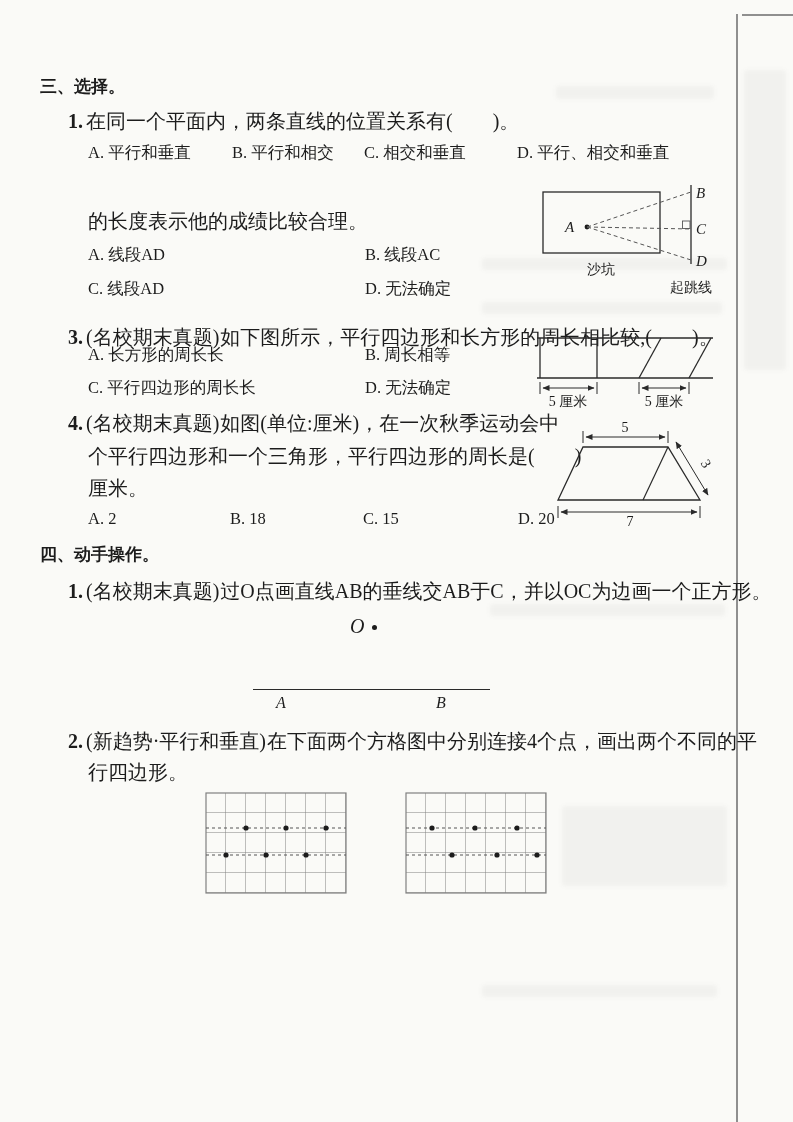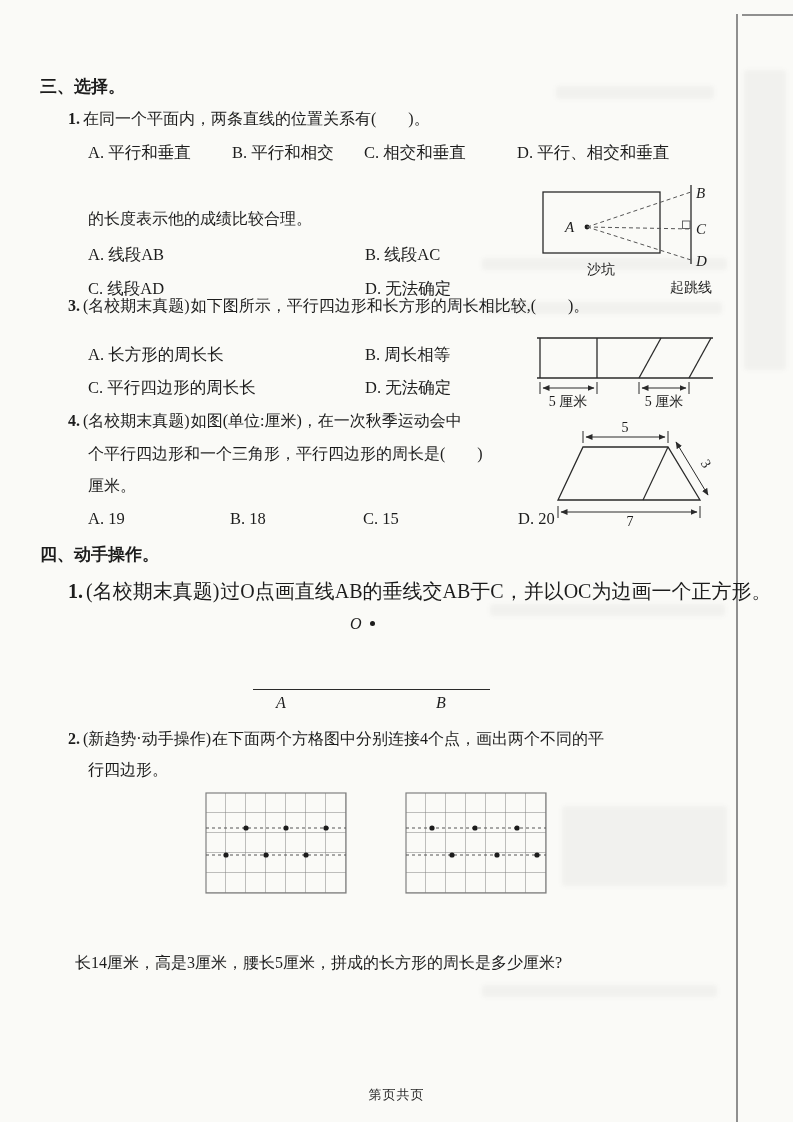--- a/index.html
+++ b/index.html
@@ -1,18 +1,18 @@
 <!DOCTYPE html>
 <html><head>
 <meta charset="utf-8">
 <style>
   html,body{margin:0;padding:0;}
   body{background:#d9d9d9;font-family:"Liberation Serif","DejaVu Serif",serif;}
   .page{position:relative;width:793px;height:1122px;margin:0 auto;background:#fafaf7;color:#1c1c1c;overflow:hidden;}
-  .line{position:absolute;font-size:16px;line-height:1.25;white-space:nowrap;color:#1c1c1c;}
+  .line{position:absolute;font-size:20px;line-height:1.25;white-space:nowrap;color:#1c1c1c;}
   .tight{font-size:20px;}
   .title{font-weight:bold;font-size:17px;}
   .qnum{font-weight:bold;margin-right:3px;}
   .tag{margin-right:1px;}
   .optrow{position:absolute;left:0;top:0;width:648px;height:24px;}
   .opt{position:absolute;top:0;font-size:16.5px;white-space:nowrap;}
   .diagram{position:absolute;}
   .ghost{position:absolute;background:rgba(70,70,70,0.05);filter:blur(2px);border-radius:3px;pointer-events:none;}
   .vline,.hline{position:absolute;background:#8f8f8f;}
   .pdot{display:inline-block;width:5px;height:5px;background:#1c1c1c;border-radius:50%;margin-left:8px;vertical-align:3px;}
@@ -57,21 +57,21 @@
   </div>
   <div class="optrow" style="top:142px">
     <span class="opt" style="left:88px">A. 平行和垂直</span>
     <span class="opt" style="left:232px">B. 平行和相交</span>
     <span class="opt" style="left:364px">C. 相交和垂直</span>
     <span class="opt" style="left:517px">D. 平行、相交和垂直</span>
   </div>
 
   <div class="line" style="left:88px;top:209px">的长度表示他的成绩比较合理。</div>
   <div class="optrow" style="top:244px">
-    <span class="opt" style="left:88px">A. 线段AB</span>
+    <span class="opt" style="left:88px">A. 线段AD</span>
     <span class="opt" style="left:365px">B. 线段AC</span>
   </div>
   <div class="optrow" style="top:278px">
     <span class="opt" style="left:88px">C. 线段AD</span>
     <span class="opt" style="left:365px">D. 无法确定</span>
   </div>
 
   <svg class="diagram" style="left:539px;top:182px" width="192" height="112" viewBox="0 0 192 112">
     <rect x="4" y="10" width="117" height="61" fill="none" stroke="#2a2a2a" stroke-width="1.3"></rect>
     <text x="26" y="50" class="dl">A</text>
@@ -81,21 +81,21 @@
     <line x1="48" y1="45" x2="152" y2="47" stroke="#555" stroke-width="1" stroke-dasharray="4,3"></line>
     <line x1="48" y1="45" x2="152" y2="78" stroke="#555" stroke-width="1" stroke-dasharray="4,3"></line>
     <rect x="143.5" y="39" width="7.5" height="7.5" fill="none" stroke="#555" stroke-width="0.9"></rect>
     <text x="157" y="16" class="dl">B</text>
     <text x="157" y="52" class="dl">C</text>
     <text x="157" y="84" class="dl">D</text>
     <text x="62" y="92" class="dcn" text-anchor="middle">沙坑</text>
     <text x="152" y="110" class="dcn" text-anchor="middle">起跳线</text>
   </svg>
 
-  <div class="line" style="left:68px;top:296px">
+  <div class="line" style="left:68px;top:325px">
     <span class="qnum">3.</span><span class="tag">(名校期末真题)</span><span>如下图所示，平行四边形和长方形的周长相比较,(　　)。</span>
   </div>
   <div class="optrow" style="top:344px">
     <span class="opt" style="left:88px">A. 长方形的周长长</span>
     <span class="opt" style="left:365px">B. 周长相等</span>
   </div>
   <div class="optrow" style="top:377px">
     <span class="opt" style="left:88px">C. 平行四边形的周长长</span>
     <span class="opt" style="left:365px">D. 无法确定</span>
   </div>
@@ -116,21 +116,21 @@
     <text x="31" y="72" class="dnum" text-anchor="middle">5 厘米</text>
     <text x="127" y="72" class="dnum" text-anchor="middle">5 厘米</text>
   </svg>
 
   <div class="line" style="left:68px;top:411px">
     <span class="qnum">4.</span><span class="tag">(名校期末真题)</span><span>如图(单位:厘米)，在一次秋季运动会中</span>
   </div>
   <div class="line" style="left:88px;top:444px">个平行四边形和一个三角形，平行四边形的周长是(　　)</div>
   <div class="line" style="left:88px;top:476px">厘米。</div>
   <div class="optrow" style="top:509px">
-    <span class="opt" style="left:88px">A. 19</span>
+    <span class="opt" style="left:88px">A. 2</span>
     <span class="opt" style="left:230px">B. 18</span>
     <span class="opt" style="left:363px">C. 15</span>
     <span class="opt" style="left:518px">D. 20</span>
   </div>
 
   <svg class="diagram" style="left:556px;top:420px" width="168" height="108" viewBox="0 0 168 108">
     <line x1="27" y1="11" x2="27" y2="23" stroke="#2a2a2a" stroke-width="1"></line>
     <line x1="112" y1="11" x2="112" y2="23" stroke="#2a2a2a" stroke-width="1"></line>
     <line x1="30" y1="17" x2="109" y2="17" stroke="#2a2a2a" stroke-width="1" marker-start="url(#ah)" marker-end="url(#ah)"></line>
     <text x="69" y="12" class="dnum" text-anchor="middle">5</text>
@@ -152,21 +152,21 @@
 
   <div class="line" style="left:350px;top:614px">
     <span class="ital">O</span><span class="pdot"></span>
   </div>
 
   <div style="position:absolute;left:253px;top:689px;width:237px;height:0;border-top:1.5px solid #2a2a2a"></div>
   <div class="ablabel" style="left:276px;top:694px">A</div>
   <div class="ablabel" style="left:436px;top:694px">B</div>
 
   <div class="line" style="left:68px;top:729px">
-    <span class="qnum">2.</span><span class="tag">(新趋势·动手操作)</span><span>在下面两个方格图中分别连接4个点，画出两个不同的平</span>
+    <span class="qnum">2.</span><span class="tag">(新趋势·平行和垂直)</span><span>在下面两个方格图中分别连接4个点，画出两个不同的平</span>
   </div>
   <div class="line" style="left:88px;top:760px">行四边形。</div>
 
   <svg class="diagram" style="left:205px;top:792px" width="142" height="102" viewBox="0 0 142 102">
     <rect x="1" y="1" width="140" height="100" fill="url(#gridp)" stroke="#808080" stroke-width="1.2"></rect>
     <line x1="1" y1="36" x2="141" y2="36" stroke="#555" stroke-width="1" stroke-dasharray="3,3"></line>
     <line x1="1" y1="63" x2="141" y2="63" stroke="#555" stroke-width="1" stroke-dasharray="3,3"></line>
     <circle cx="41" cy="36" r="2.6" fill="#1c1c1c"></circle>
     <circle cx="81" cy="36" r="2.6" fill="#1c1c1c"></circle>
     <circle cx="121" cy="36" r="2.6" fill="#1c1c1c"></circle>
@@ -180,17 +180,15 @@
     <line x1="1" y1="36" x2="141" y2="36" stroke="#555" stroke-width="1" stroke-dasharray="3,3"></line>
     <line x1="1" y1="63" x2="141" y2="63" stroke="#555" stroke-width="1" stroke-dasharray="3,3"></line>
     <circle cx="27" cy="36" r="2.6" fill="#1c1c1c"></circle>
     <circle cx="70" cy="36" r="2.6" fill="#1c1c1c"></circle>
     <circle cx="112" cy="36" r="2.6" fill="#1c1c1c"></circle>
     <circle cx="47" cy="63" r="2.6" fill="#1c1c1c"></circle>
     <circle cx="92" cy="63" r="2.6" fill="#1c1c1c"></circle>
     <circle cx="132" cy="63" r="2.6" fill="#1c1c1c"></circle>
   </svg>
 
-  <div class="line" style="left:75px;top:953px">长14厘米，高是3厘米，腰长5厘米，拼成的长方形的周长是多少厘米?</div>
 
-  <div class="footer" style="top:1086px">第页共页</div>
 
 </div>
 
 </body></html>

